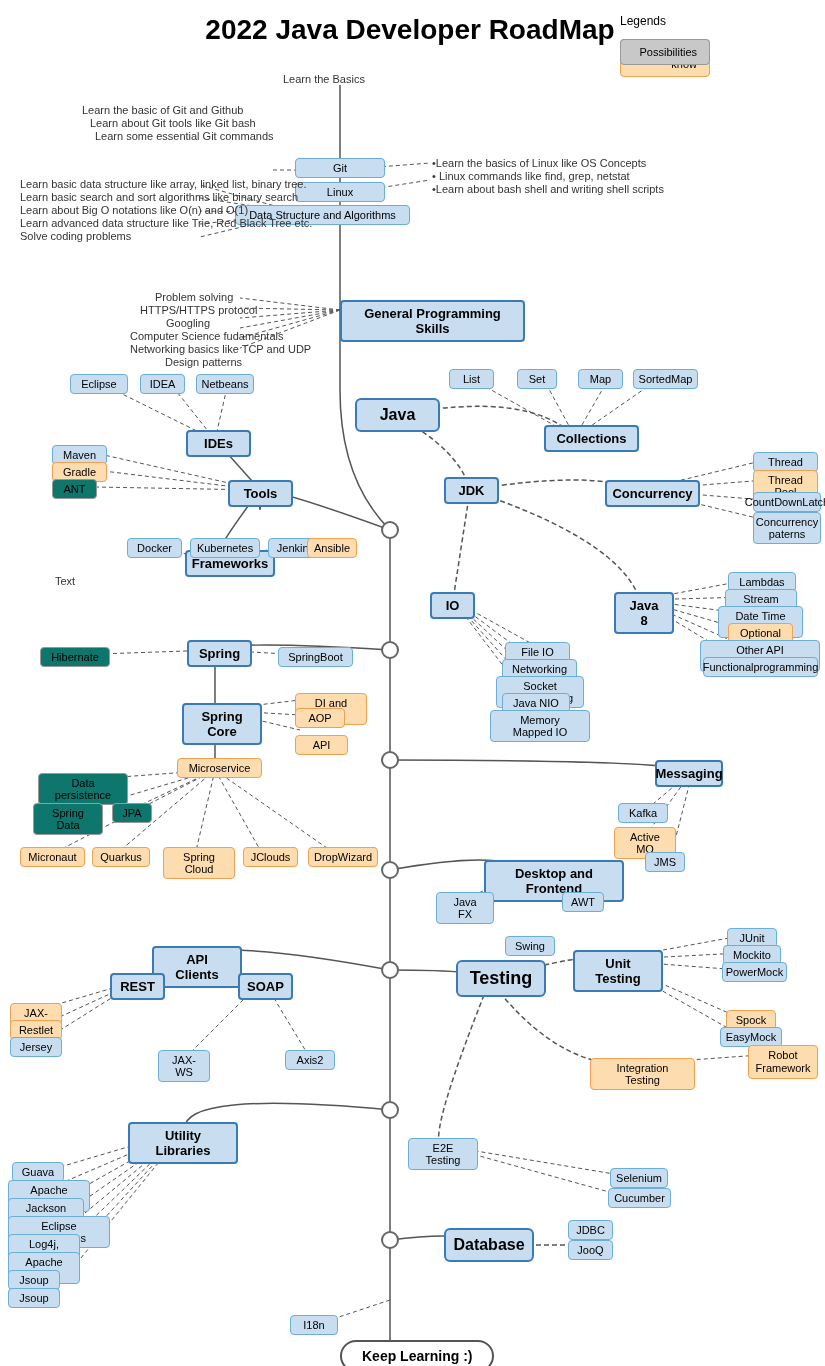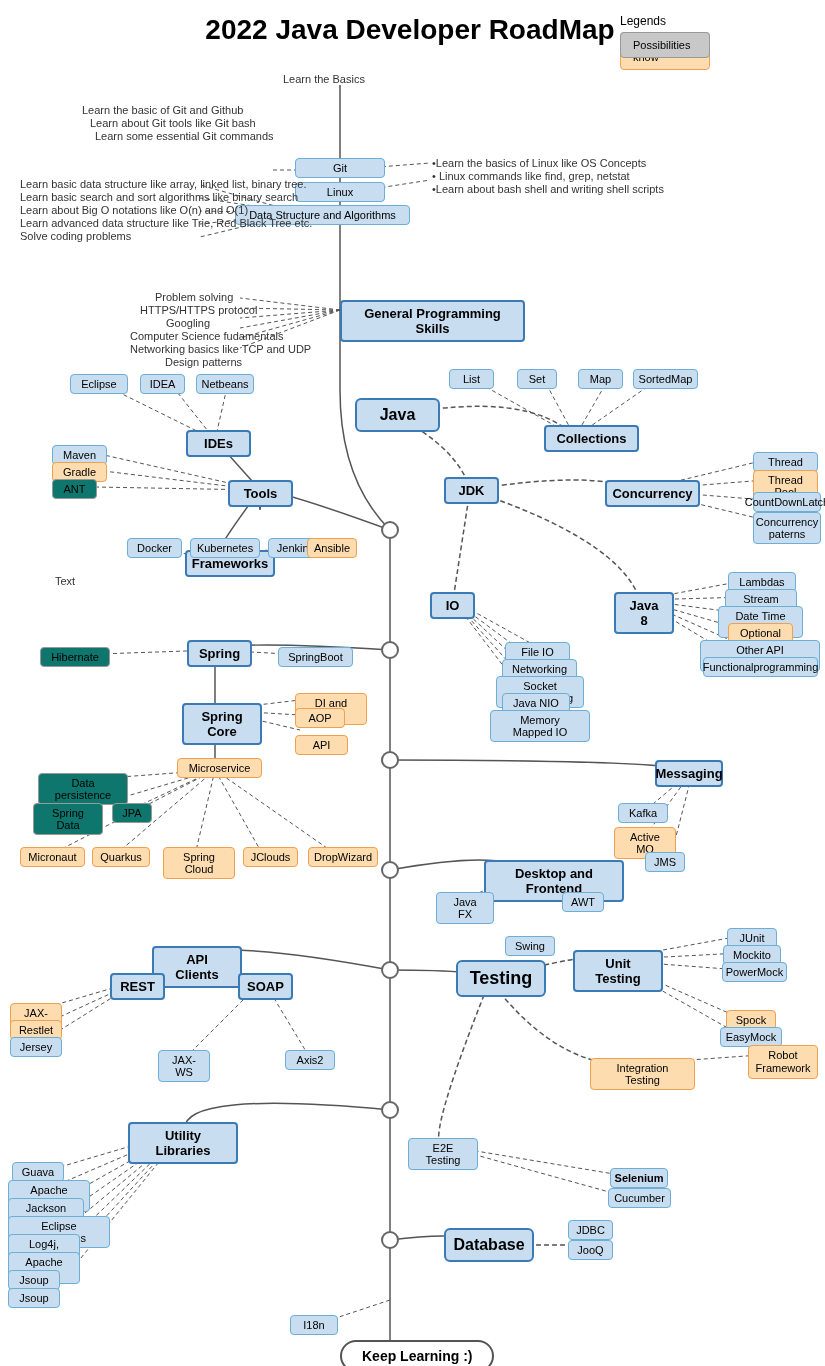--- a/index.html
+++ b/index.html
@@ -78,21 +78,21 @@
       color: #333;
       position: absolute;
       z-index: 1;
     }
     .legend-box {
       position: absolute;
       border: 1px solid #aaa;
       padding: 6px 12px;
       border-radius: 4px;
       font-size: 11px;
-      text-align: left;
+      text-align: right;
       min-width: 90px;
     }
     .legend-blue { background: #c8ddf0; border-color: #6baed6; }
     .legend-orange { background: #fddcb0; border-color: #f0a050; }
     .legend-gray { background: #c8c8c8; border-color: #999; }
     .keep-learning {
       position: absolute;
       border: 2px solid #555;
       border-radius: 20px;
       padding: 6px 20px;
@@ -278,21 +278,21 @@
   <circle cx="390" cy="1110" r="8" fill="white" stroke="#666" stroke-width="2"></circle>
   <circle cx="390" cy="1240" r="8" fill="white" stroke="#666" stroke-width="2"></circle>
 
   <line x1="260" y1="490" x2="260" y2="510" stroke="#555" stroke-width="1.5" marker-end="url(#arrowhead)"></line>
 
 </svg>
 
 <div class="node title-text" style="left:200px; top:14px; width:420px;">2022 Java Developer RoadMap</div>
 
 <div style="position:absolute; left:620px; top:14px; z-index:1;">
-  <div style="font-size:12px; margin-bottom:4px;">Legends</div>
+  <div style="font-size:12px; margin-bottom:11px;">Legends</div>
   <div class="legend-box legend-blue" style="margin-bottom:4px;">Essential</div>
   <div class="legend-box legend-orange" style="margin-bottom:4px;">Good to know</div>
   <div class="legend-box legend-gray">Possibilities</div>
 </div>
 
 <div class="label-text" style="left:283px; top:73px;">Learn the Basics</div>
 
 <div class="node box-blue" style="left:295px; top:158px; width:90px;">Git</div>
 
 <div class="node box-blue" style="left:295px; top:182px; width:90px;">Linux</div>
@@ -422,21 +422,21 @@
 <div class="node box-blue" style="left:723px; top:945px; width:58px;">Mockito</div>
 <div class="node box-blue" style="left:722px; top:962px; width:65px;">PowerMock</div>
 <div class="node box-orange" style="left:726px; top:1010px; width:50px;">Spock</div>
 <div class="node box-blue" style="left:720px; top:1027px; width:62px;">EasyMock</div>
 
 <div class="node box-orange" style="left:590px; top:1058px; width=100px; width:105px;">Integration Testing</div>
 <div class="node box-orange" style="left:748px; top:1045px; width:70px; line-height:1.2;">Robot Framework</div>
 
 <div class="node box-blue" style="left:408px; top:1138px; width:70px;">E2E Testing</div>
 
-<div class="node box-blue" style="left:610px; top:1168px; width:58px;font-weight:bold;">Selenium</div>
+<div class="node box-blue" style="left:610px; top:1168px; width:58px;">Selenium</div>
 <div class="node box-blue" style="left:608px; top:1188px; width:63px;">Cucumber</div>
 
 <div class="node box-blue-bold" style="left:152px; top:946px; width=90px; width:90px;">API Clients</div>
 
 <div class="node box-blue-bold" style="left:110px; top:973px; width:55px;">REST</div>
 <div class="node box-blue-bold" style="left:238px; top:973px; width:55px;">SOAP</div>
 
 <div class="node box-orange" style="left:10px; top:1003px; width:52px;">JAX-RS</div>
 <div class="node box-orange" style="left:10px; top:1020px; width:52px;">Restlet</div>
 <div class="node box-blue" style="left:10px; top:1037px; width:52px;">Jersey</div>

